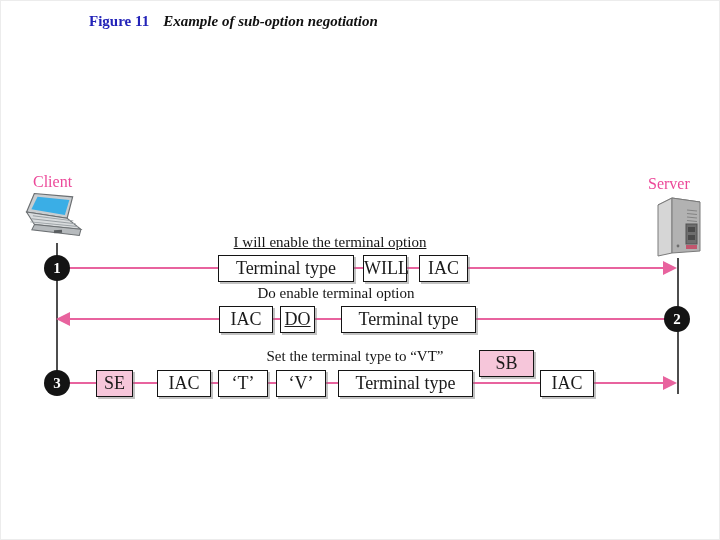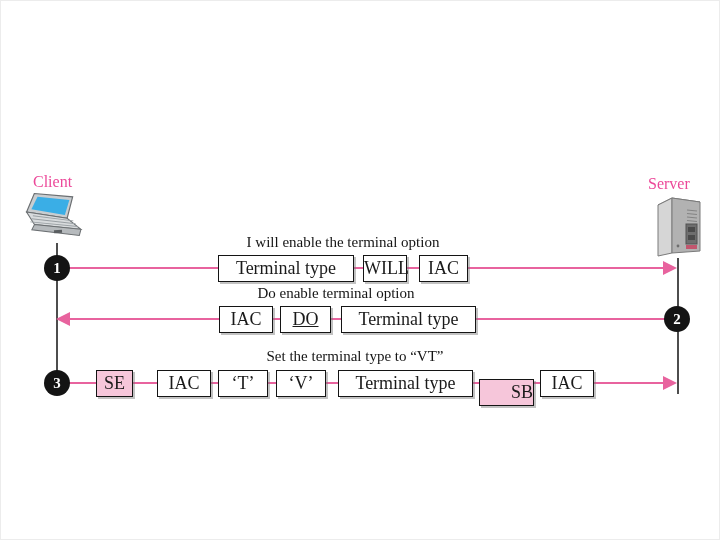--- a/index.html
+++ b/index.html
@@ -40,20 +40,23 @@
   .pbox{position:absolute;box-sizing:border-box;height:27px;background:#ffffff;
     border:1.5px solid #141414;box-shadow:2px 2px 0 rgba(120,120,120,0.45);
     font-size:18px;text-align:center;line-height:24px;white-space:nowrap;}
   .pbox.hl{background:#f6c6da;}
 </style>
 </head>
 <body>
 
 <div class="slide">
 
+  <div class="title">
+    <span class="fig-label">Figure 11</span><span class="fig-caption">Example of sub-option negotiation</span>
+  </div>
 
   <div class="endpoint-label client-label">Client</div>
   <span class="icon-wrap laptop">
     <svg width="74" height="56" viewBox="0 0 74 56">
       <g transform="rotate(-4 37 28)">
         <polygon points="16,3 54,9 47,30 7,21" fill="#c9cdd0" stroke="#6b6f72" stroke-width="1.2"></polygon>
         <polygon points="19,6.5 50.5,12 45,26.5 12,18.5" fill="#3aaee6"></polygon>
         <polygon points="7,21 47,30 60,42 14,34" fill="#d8dbdd" stroke="#6b6f72" stroke-width="1"></polygon>
         <path d="M13 25 L53 33 M11.5 28 L55 36 M10 31 L57 39" stroke="#9aa0a4" stroke-width="1" fill="none"></path>
         <polygon points="14,34 60,42 58,48 11,39" fill="#b6babd" stroke="#6b6f72" stroke-width="1"></polygon>
@@ -74,46 +77,46 @@
       <rect x="38" y="43" width="7" height="5" fill="#4a4a4a"></rect>
       <rect x="36" y="53" width="11" height="4" fill="#c2566e"></rect>
       <circle cx="28" cy="54" r="1.4" fill="#6e6e6e"></circle>
     </svg>
   </span>
 
   <div class="lifeline client-lifeline"></div>
   <div class="lifeline server-lifeline"></div>
 
   <div>
-    <div class="caption" style="left:192px;top:233px;">I will enable the terminal option</div>
+    <div class="caption" style="left:179px;top:233px;text-decoration:underline;">I will enable the terminal option</div>
     <div class="msg-line" style="left:57px;top:266px;width:611px;"></div>
     <div class="arrow-right" style="left:662px;top:260px;"></div>
     <div class="pbox" style="left:217px;top:254px;width:136px;">Terminal type</div>
     <div class="pbox" style="left:362px;top:254px;width:44px;">WILL</div>
     <div class="pbox" style="left:418px;top:254px;width:49px;">IAC</div>
     <div class="step-circle" style="left:43px;top:254px;">1</div>
   </div>
 
   <div>
     <div class="caption" style="left:185px;top:284px;">Do enable terminal option</div>
     <div class="msg-line" style="left:62px;top:317px;width:602px;"></div>
     <div class="arrow-left" style="left:55px;top:311px;"></div>
     <div class="pbox" style="left:218px;top:305px;width:54px;">IAC</div>
-    <div class="pbox" style="left:279px;top:305px;width:51px;text-decoration:underline;">DO</div>
+    <div class="pbox" style="left:279px;top:305px;width:35px;text-decoration:underline;">DO</div>
     <div class="pbox" style="left:340px;top:305px;width:135px;">Terminal type</div>
     <div class="step-circle" style="left:663px;top:305px;">2</div>
   </div>
 
   <div>
     <div class="caption" style="left:204px;top:347px;">Set the terminal type to “VT”</div>
     <div class="msg-line" style="left:57px;top:381px;width:611px;"></div>
     <div class="arrow-right" style="left:662px;top:375px;"></div>
     <div class="pbox hl" style="left:95px;top:369px;width:37px;">SE</div>
     <div class="pbox" style="left:156px;top:369px;width:54px;">IAC</div>
     <div class="pbox" style="left:217px;top:369px;width:50px;">‘T’</div>
     <div class="pbox" style="left:275px;top:369px;width:50px;">‘V’</div>
     <div class="pbox" style="left:337px;top:369px;width:135px;">Terminal type</div>
-    <div class="pbox hl" style="left:478px;top:378px;width:55px;text-align:right;">SB</div>
+    <div class="pbox hl" style="left:478px;top:349px;width:55px;">SB</div>
     <div class="pbox" style="left:539px;top:369px;width:54px;">IAC</div>
     <div class="step-circle" style="left:43px;top:369px;">3</div>
   </div>
 
 </div>
 
 </body></html>

